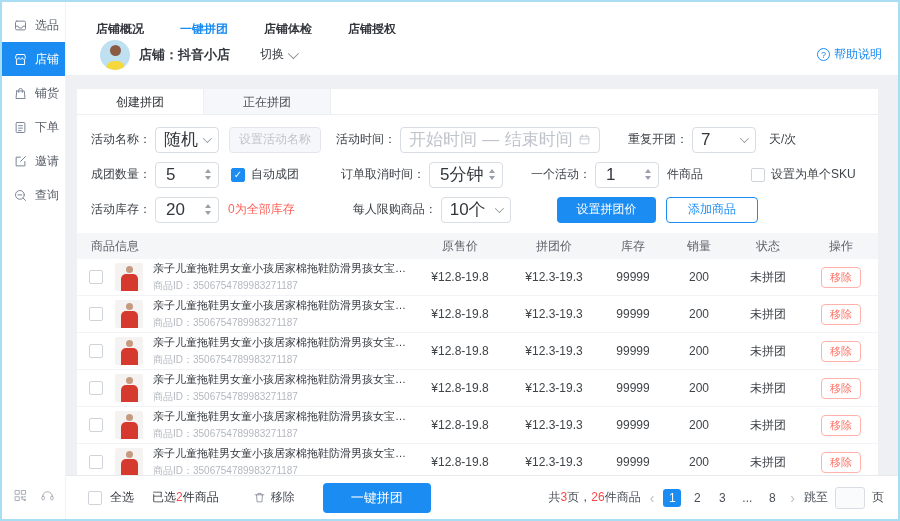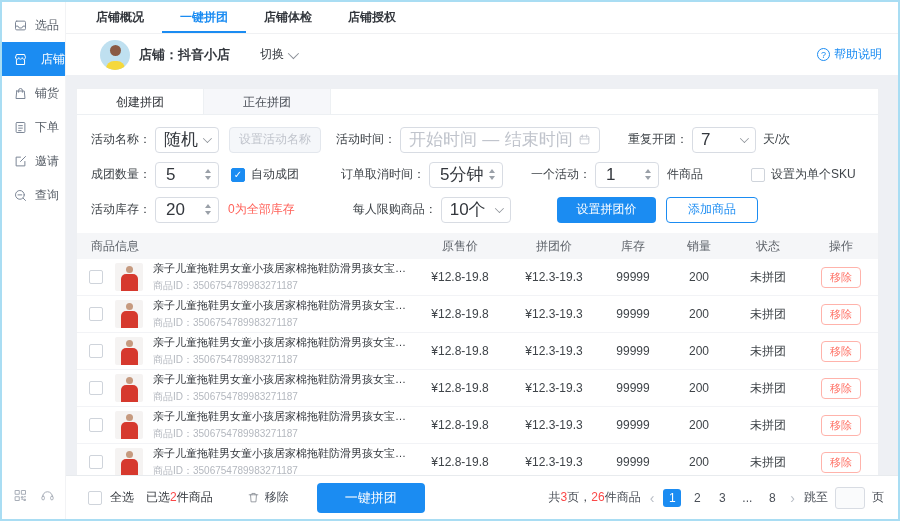--- a/index.html
+++ b/index.html
@@ -3,29 +3,29 @@
 <meta charset="utf-8">
 <style>
   * { margin:0; padding:0; box-sizing:border-box; }
   html,body { width:900px; height:521px; font-family:"Liberation Sans","DejaVu Sans",sans-serif; }
   .window { position:relative; width:900px; height:521px; background:#fff; border:2px solid #a9ddf3; overflow:hidden; }
 
   
   .sidebar { position:absolute; left:0; top:0; bottom:0; width:64px; background:#fff; border-right:1px solid #f2f3f5; z-index:5; }
   .s-item { display:flex; align-items:center; gap:7px; height:34px; padding-left:11px; font-size:12px; color:#565d66; cursor:pointer; }
   .s-item .s-icon { display:flex; color:#7c8696; }
-  .s-item.active { background:#1b8cf2; color:#fff;justify-content:space-between; }
+  .s-item.active { background:#1b8cf2; color:#fff; }
   .s-item.active .s-icon { color:#fff; }
   .s-foot { position:absolute; bottom:12px; left:0; width:100%; display:flex; justify-content:center; gap:12px; color:#a8aeb8; }
 
   svg.icn { width:15px; height:15px; fill:none; stroke:currentColor; stroke-width:1.6; stroke-linecap:round; stroke-linejoin:round; }
   svg.icn-sm { width:13px; height:13px; fill:none; stroke:currentColor; stroke-width:1.6; stroke-linecap:round; stroke-linejoin:round; }
 
   
-  .topnav { position:absolute; left:64px; right:0; top:0; height:32px; background:#fff; border-bottom:1px solid #f0f1f3; display:flex; align-items:stretch; padding-left:12px; z-index:4; }
+  .topnav { position:absolute; left:64px; right:0; top:12px; height:32px; background:#fff; border-bottom:1px solid #f0f1f3; display:flex; align-items:stretch; padding-left:12px; z-index:4; }
   .nav-tab { padding:0 18px; line-height:30px; font-size:12px; font-weight:700; color:#33373d; cursor:pointer; border-bottom:2px solid transparent; }
   .nav-tab.active { color:#1b8cf2; border-bottom-color:#1b8cf2; }
 
   
   .shopbar { position:absolute; left:64px; right:0; top:32px; height:41px; background:#fff; display:flex; align-items:center; padding:0 16px 0 34px; z-index:4; }
   .avatar { width:30px; height:30px; border-radius:50%; background:#bfe0f0; position:relative; overflow:hidden; flex:0 0 auto; }
   .avatar .hd { position:absolute; top:5px; left:10px; width:11px; height:11px; border-radius:50%; background:#8a5a44; }
   .avatar .bd { position:absolute; bottom:-4px; left:6px; width:19px; height:13px; border-radius:8px 8px 0 0; background:#f5d83c; }
   .shop-name { margin-left:9px; font-size:13px; font-weight:700; color:#33373d; }
   .switch { margin-left:30px; font-size:12px; color:#33373d; display:flex; align-items:center; gap:4px; cursor:pointer; }
@@ -76,21 +76,21 @@
   .thumb .p-hd { position:absolute; top:3px; left:11px; width:7px; height:7px; border-radius:50%; background:#c69a7f; }
   .thumb .p-bd { position:absolute; bottom:0; left:6px; width:17px; height:17px; border-radius:5px 5px 0 0; background:#d6392e; }
   .pinfo { min-width:0; }
   .ptitle { font-size:11px; color:#33373d; white-space:nowrap; overflow:hidden; text-overflow:ellipsis; }
   .pid { font-size:10px; color:#b4b8bf; margin-top:3px; white-space:nowrap; }
   .btn-remove { display:inline-flex; align-items:center; justify-content:center; width:40px; height:21px; border:1px solid #ffb3ab; border-radius:4px; color:#ff6e62; font-size:11px; background:#fff; cursor:pointer; }
 
   
   .footerbar { position:absolute; left:64px; right:0; bottom:0; height:44px; background:#fff; border-top:1px solid #e8ebee; display:flex; align-items:center; padding:0 14px 0 22px; font-size:12px; color:#33373d; z-index:5; }
   .f-left { display:flex; align-items:center; gap:8px; }
-  .sel-label { margin-right:4px; }
+  .sel-label { margin-right:10px; }
   .sel-count-wrap { margin-right:26px; }
   .count-red { color:#fb4848; }
   .remove-wrap { display:flex; align-items:center; gap:5px; color:#4a4f57; cursor:pointer; margin-right:20px; }
   .btn-big { width:108px; height:30px; font-size:13px; border-radius:4px; }
   .f-right { margin-left:auto; display:flex; align-items:center; gap:7px; color:#4a4f57; }
   .pg-chev { color:#b8bdc5; font-size:14px; cursor:pointer; padding:0 2px; }
   .pg { min-width:18px; height:18px; line-height:18px; text-align:center; border-radius:3px; cursor:pointer; color:#4a4f57; }
   .pg.active { background:#1b8cf2; color:#fff; }
   .pg.dots { cursor:default; }
   .jump-input { width:30px; height:22px; border:1px solid #d8dce3; border-radius:3px; background:#fafbfc; outline:none; text-align:center; font-size:12px; }
@@ -222,21 +222,21 @@
                   <rect x="4" y="6" width="16" height="14" rx="2"></rect>
                   <path d="M8 3.5V8M16 3.5V8M4 11h16"></path>
                 </svg>
               </span>
           </div>
           <span class="flabel" style="margin-left:28px">重复开团：</span>
           <div class="ctrl select" style="width:64px;margin-left:4px">
             <span>7</span>
             <span class="chev" style="transform:rotate(45deg) translateY(-2px) scale(.8)"></span>
           </div>
-          <span class="flabel" style="margin-left:7px">天/次</span>
+          <span class="flabel" style="margin-left:13px">天/次</span>
         </div>
 
         <div class="frow">
           <span class="flabel">成团数量：</span>
           <div class="ctrl stepper" style="width:64px;margin-left:4px">
             <span>5</span>
             <span class="arrows">
                 <i class="tri-up"></i>
                 <i class="tri-dn"></i>
               </span>

